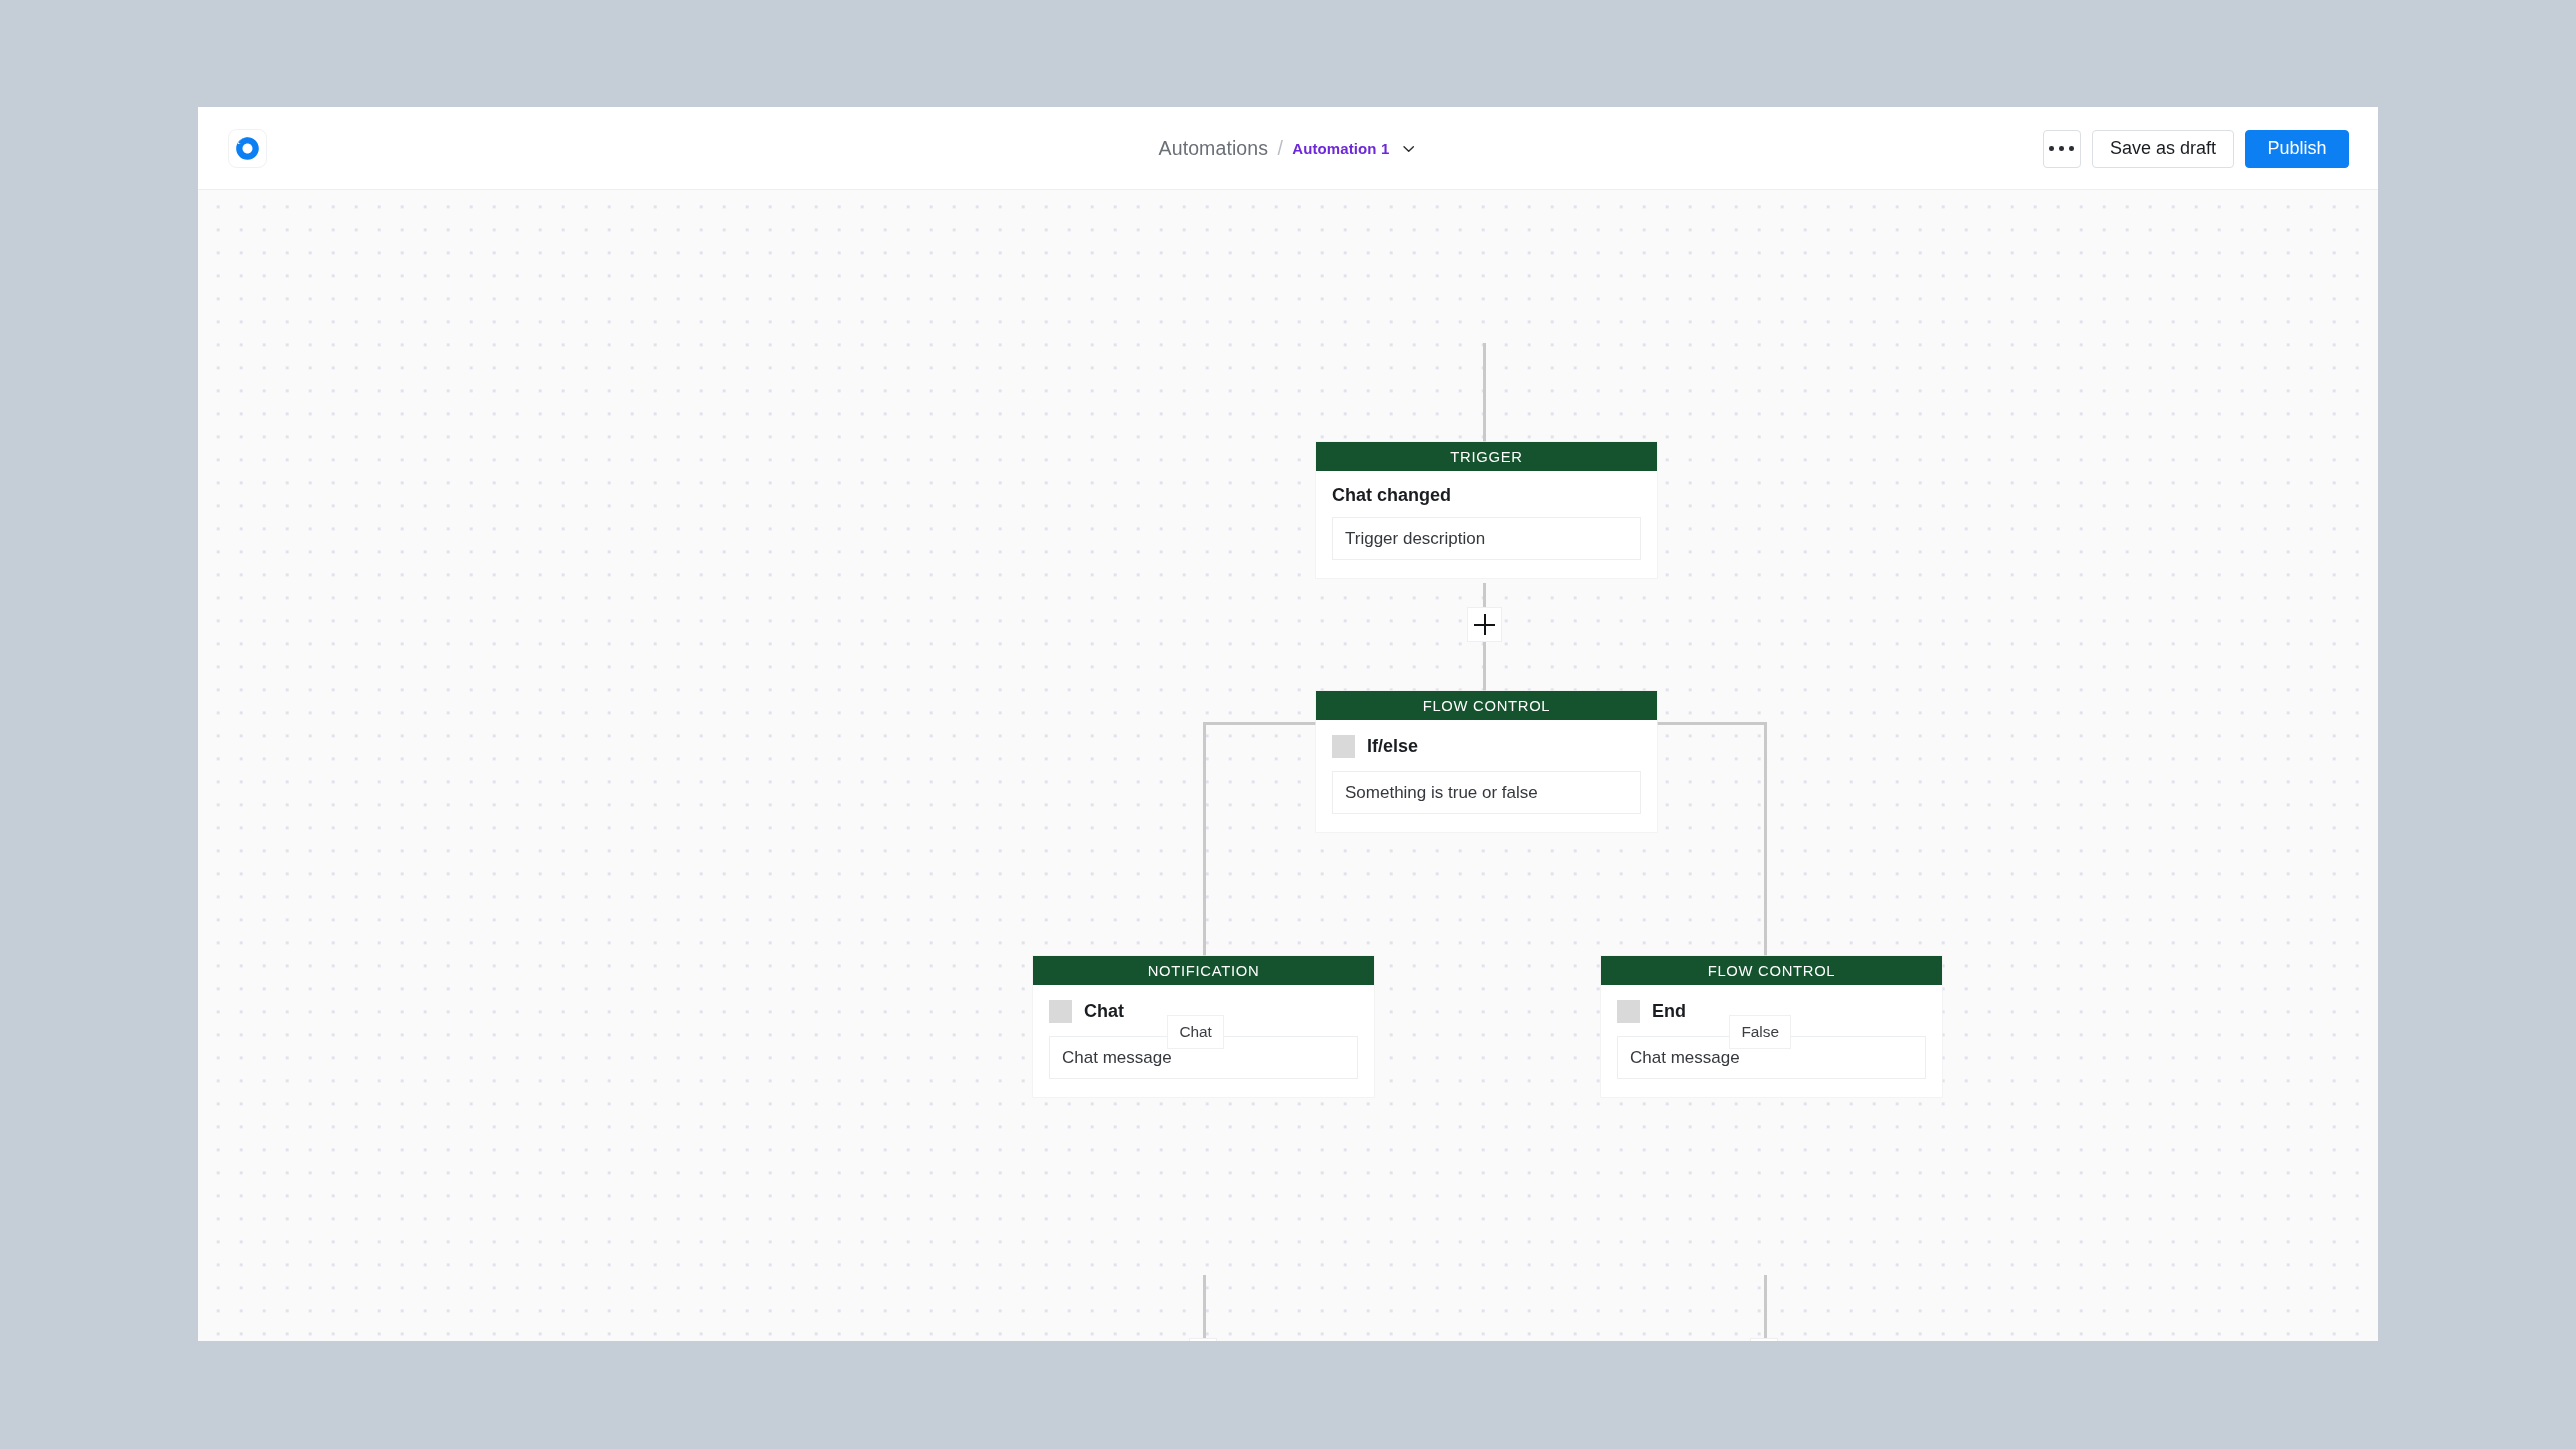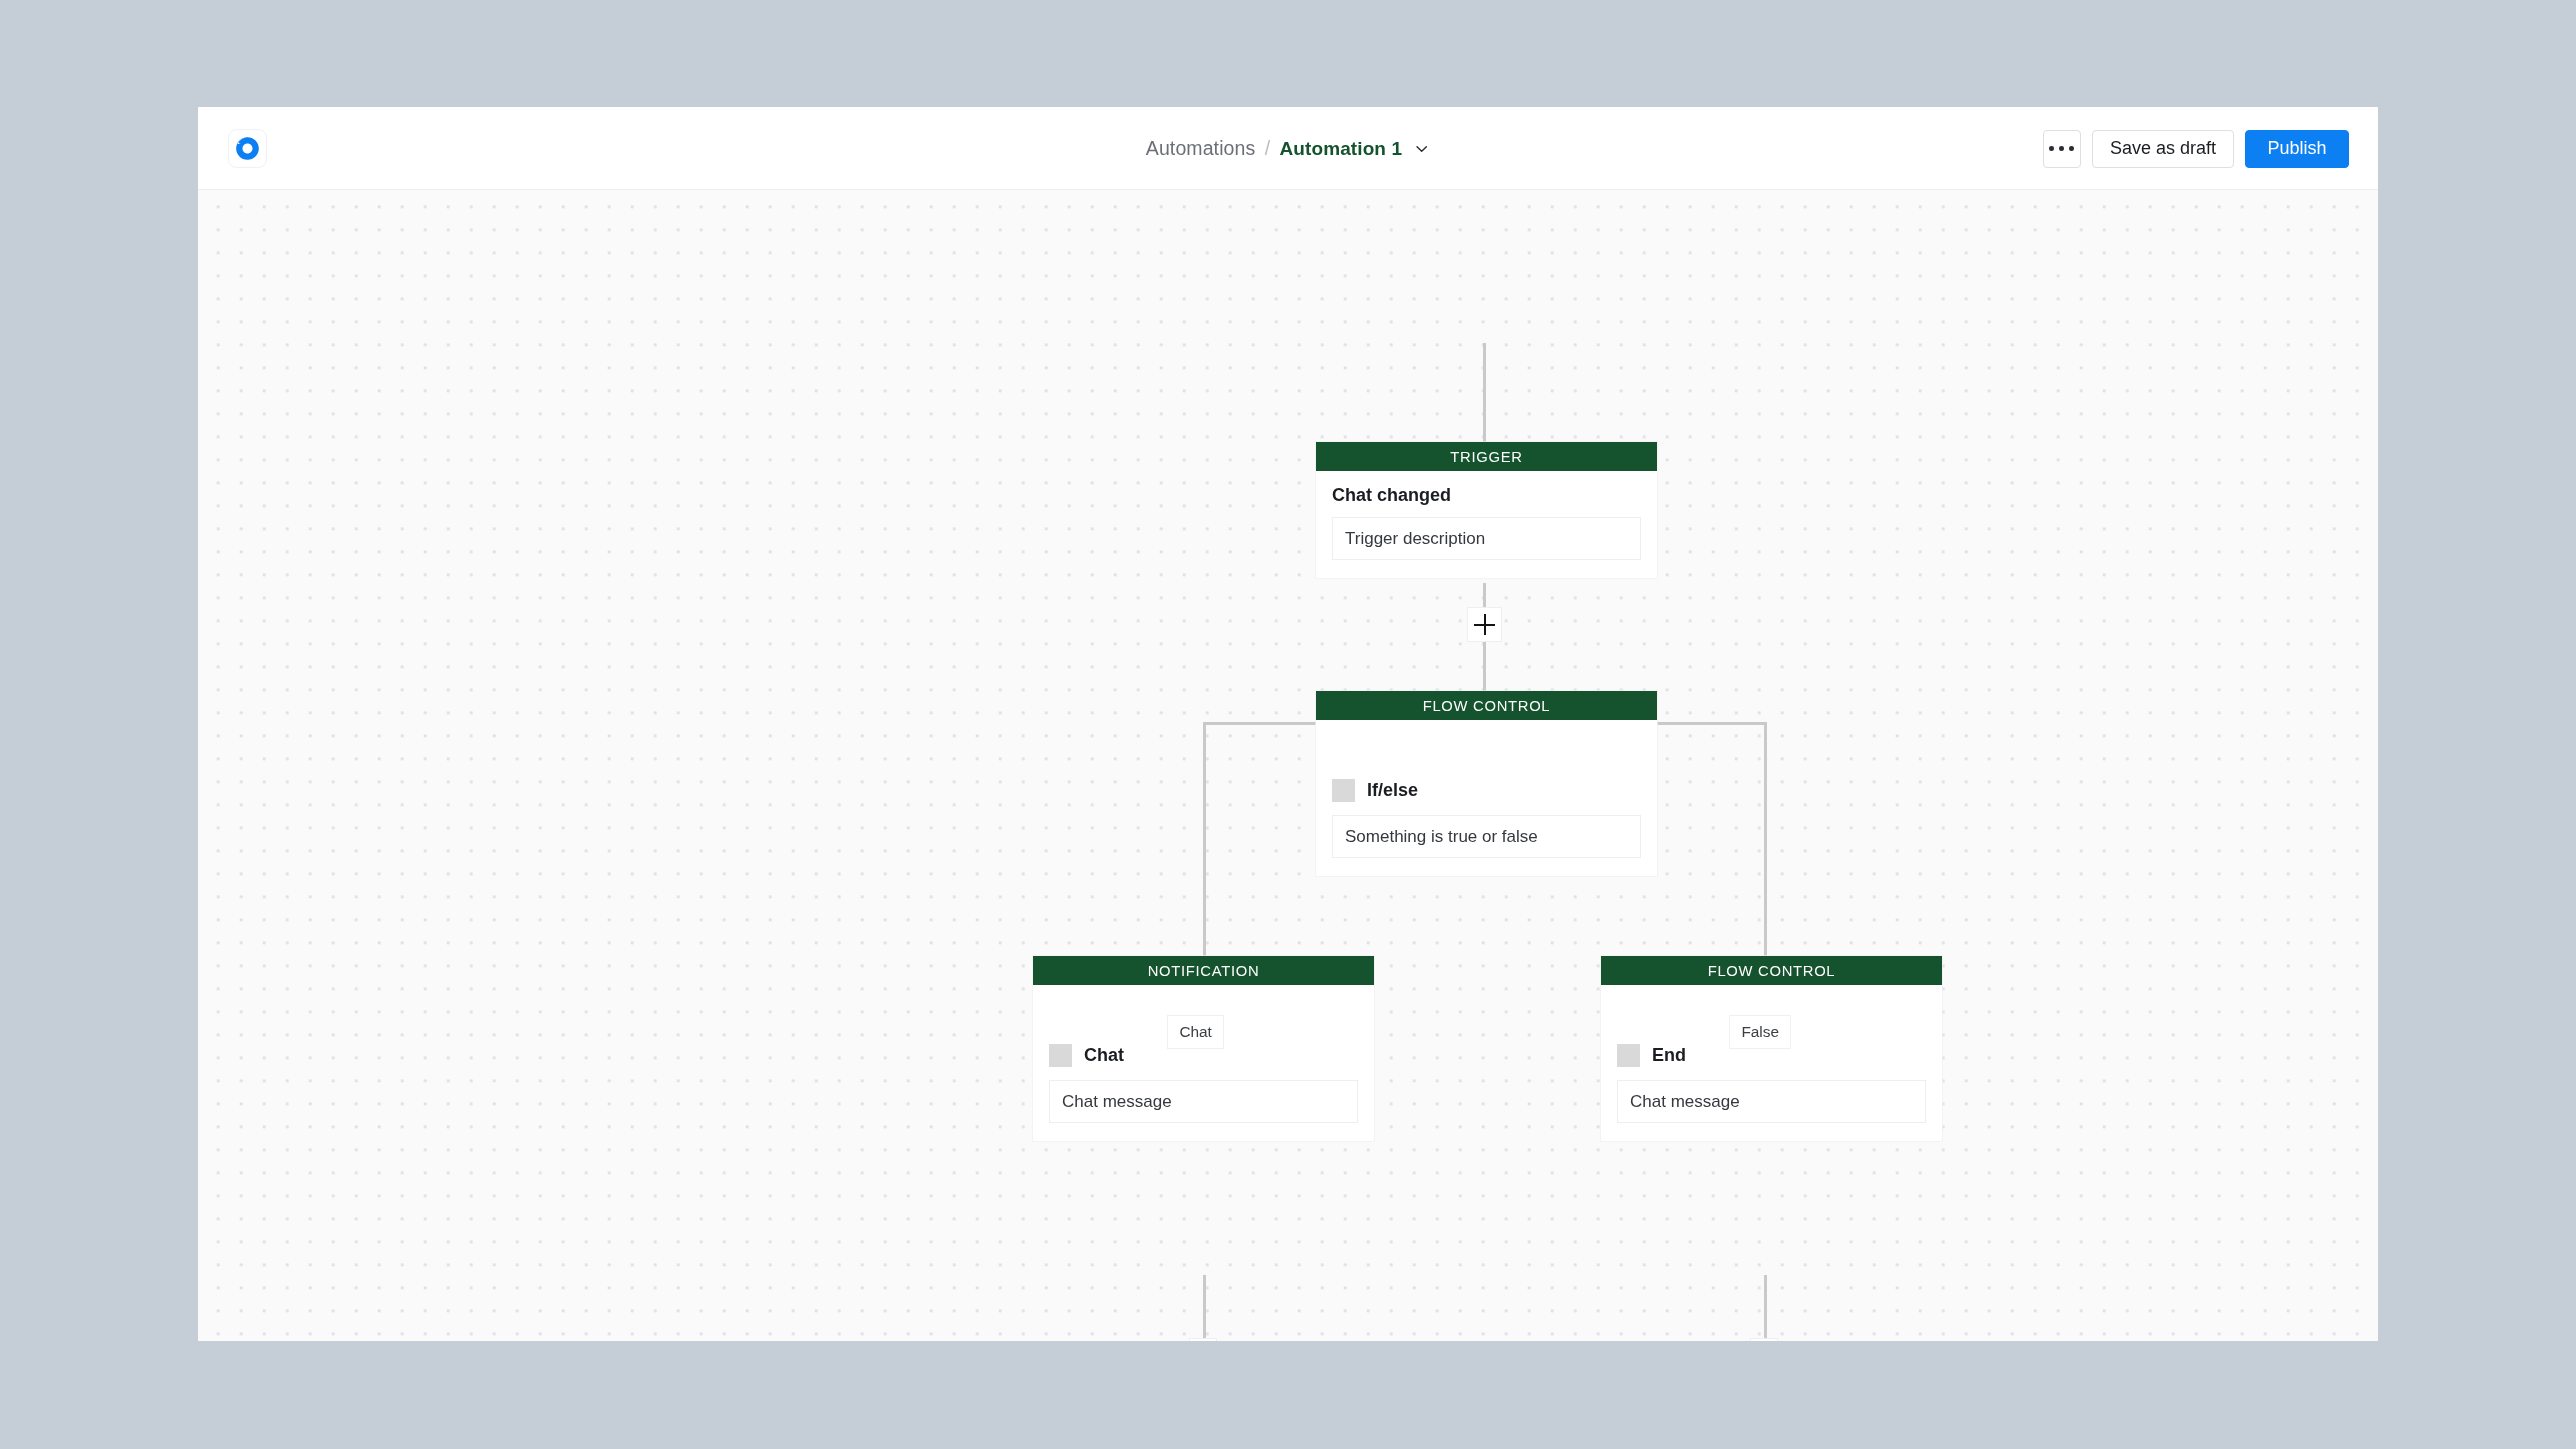--- a/index.html
+++ b/index.html
@@ -68,22 +68,22 @@
     font-size: 19.5px;
     color: #6b6f76;
     letter-spacing: 0.1px;
   }
   .crumb-sep {
     font-size: 19.5px;
     color: #b9bdc4;
     margin: 0 9.4px;
   }
   .crumb-current {
-    font-size: 19px;
-    color: #14532d;
+    font-size: 15px;
+    color: #6d28d9;
     font-weight: bold;
     letter-spacing: 0.1px;
   }
   .crumb-caret {
     margin-left: 10.7px;
     display: flex;
     align-items: center;
   }
 
   .header-actions {
@@ -163,21 +163,20 @@
   }
   .node-body {
     padding: 14.8px 16px 17.4px 16px;
     background: #ffffff;
   }
   .node-title-row {
     display: flex;
     align-items: center;
     gap: 12px;
     margin-bottom: 13.4px;
-    margin-top: 44px;
   }
   .node-icon-ph {
     width: 23px;
     height: 23px;
     background: #d9d9d9;
     flex: 0 0 auto;
   }
   .node-title {
     font-size: 18px;
     font-weight: bold;

